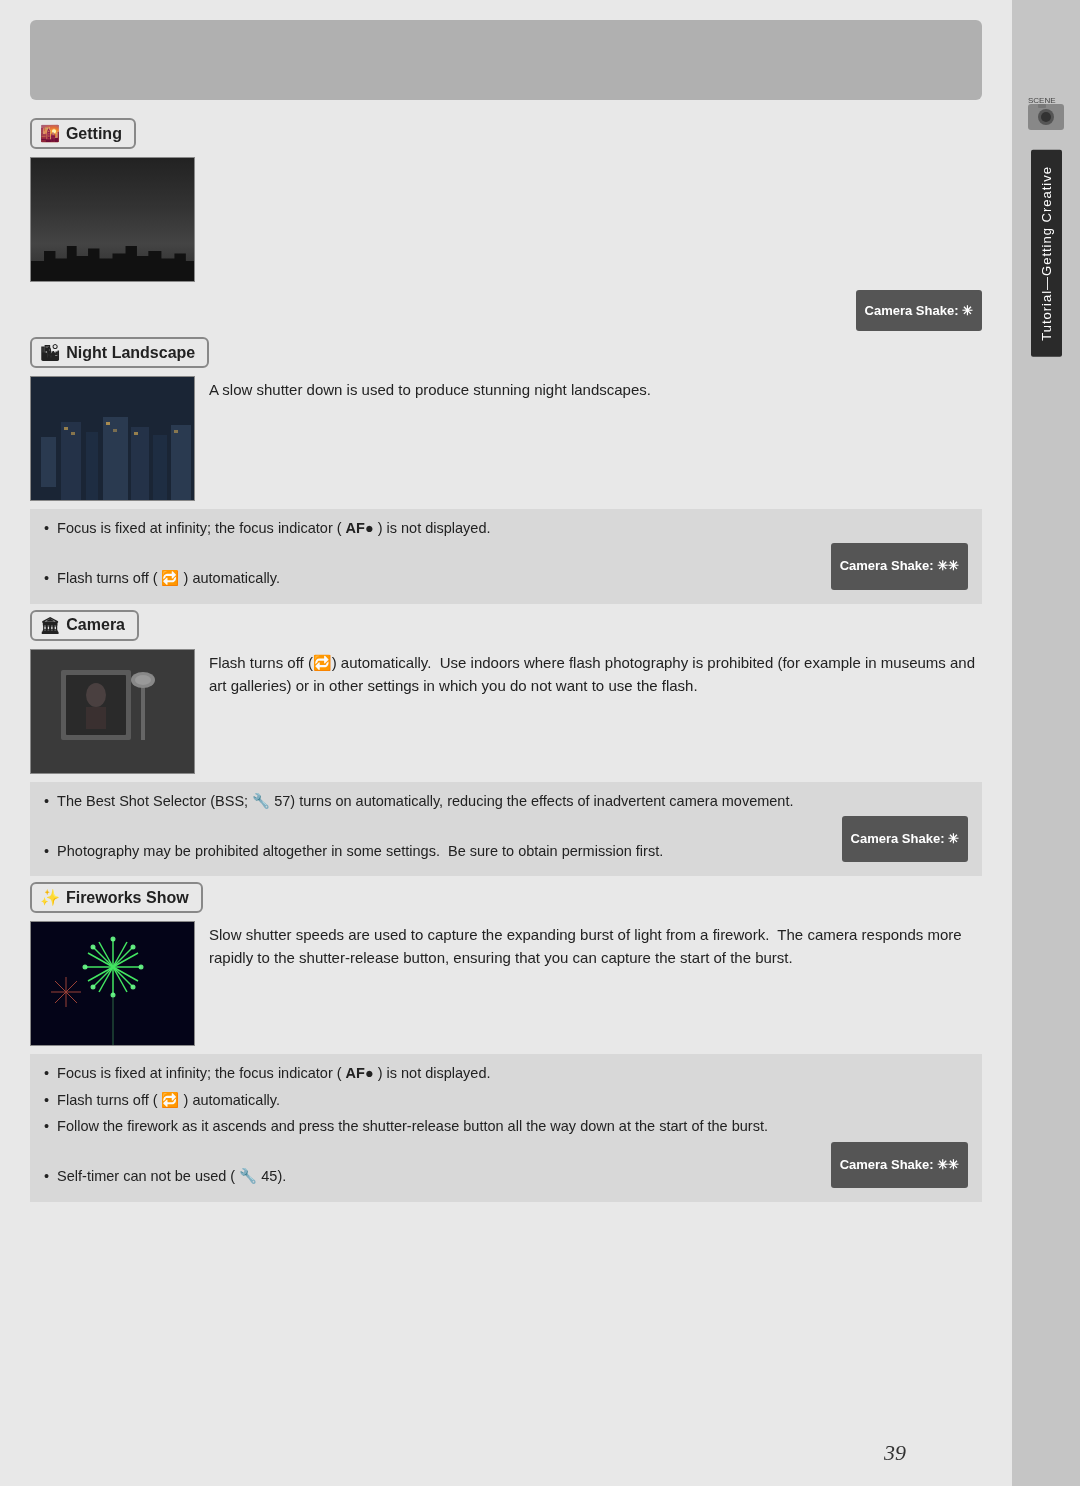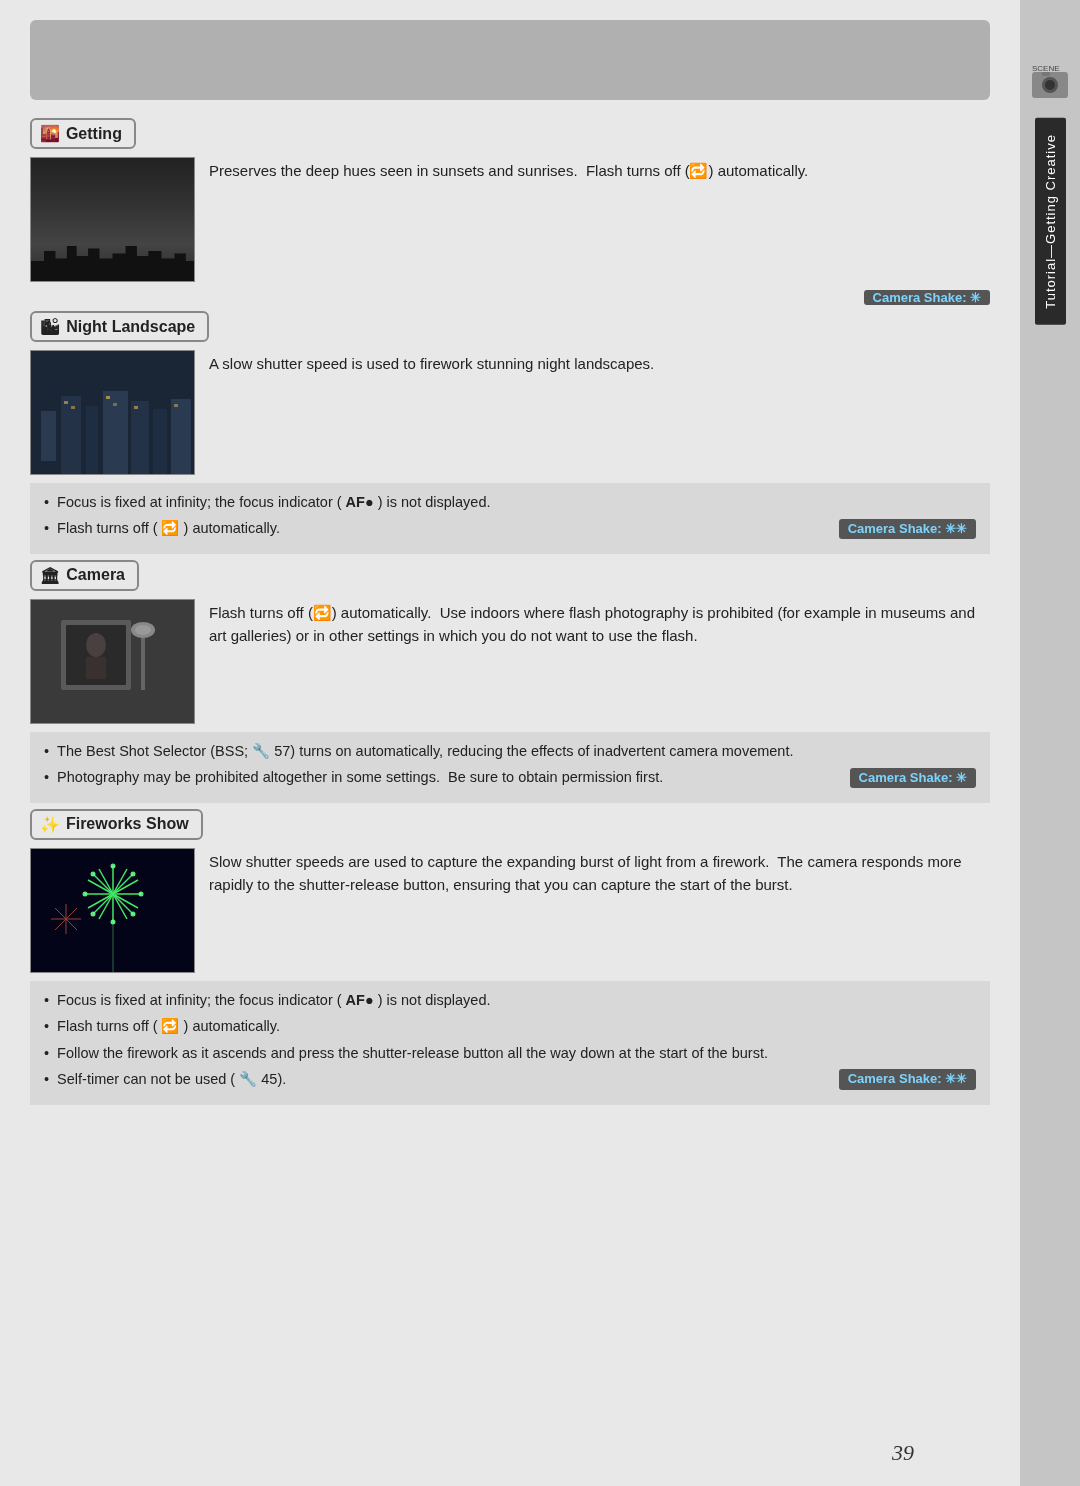--- a/index.html
+++ b/index.html
@@ -102,43 +102,43 @@
       font-size: 15px;
       line-height: 1.55;
       padding-top: 2px;
     }
 
     .bullet-item {
       font-size: 14.5px;
       line-height: 1.55;
       margin-bottom: 4px;
       display: flex;
-      align-items: center;
+      align-items: flex-end;
       gap: 4px;
     }
 
     .bullet-item::before {
       content: '•';
       flex-shrink: 0;
       margin-right: 4px;
     }
 
     .af-bold {
       font-weight: bold;
     }
 
     
     .right-sidebar {
-      width: 60px;
+      width: 68px;
       background: #c5c5c5;
       display: flex;
       flex-direction: column;
       align-items: center;
       position: relative;
-      padding-top: 64px;
+      padding-top: 96px;
     }
 
     .sidebar-tab {
       background: #2a2a2a;
       color: #fff;
       writing-mode: vertical-rl;
       transform: rotate(180deg);
       font-size: 13px;
       padding: 16px 8px;
       letter-spacing: 1px;
@@ -165,24 +165,24 @@
 
     .full-bullets {
       background: #d8d8d8;
       padding: 8px 14px 10px 14px;
       margin-bottom: 4px;
     }
 
     .badge-inline {
       display: inline-block;
       background: #555;
-      color: #7dd3fc;
+      color: #ffffff;
       font-weight: bold;
       font-size: 13px;
-      padding: 0 9px;
+      padding: 13px 9px;
       border-radius: 3px;
       white-space: nowrap;
       vertical-align: middle;
     }
 
     
     .sunset-badge-row {
       display: flex;
       justify-content: flex-end;
       margin-bottom: 6px;
@@ -197,23 +197,20 @@
   <div class="top-gray-bar"></div>
 
   <div class="section">
     <div class="section-label">
       <span class="icon-placeholder">🌇</span>
       <span>Getting</span>
     </div>
     <div class="content-row">
       <div class="thumb thumb-sunset">
         <div class="city-silhouette"></div>
-      </div>
-      <div class="thumb-text-desc">
-        Preserves the deep hues seen in sunsets and sunrises.&nbsp; Flash turns off (<span style="font-weight:bold;">🔁</span>) automatically.
       </div>
     </div>
     <div class="sunset-badge-row">
       <span class="badge-inline">Camera Shake: ✳</span>
     </div>
   </div>
 
   <div class="section">
     <div class="section-label">
       <span class="icon-placeholder">🏙</span>
@@ -233,21 +230,21 @@
 
           <rect x="33" y="50" width="4" height="3" fill="#c8a050" opacity="0.7"></rect>
           <rect x="40" y="55" width="4" height="3" fill="#c8a050" opacity="0.6"></rect>
           <rect x="75" y="45" width="4" height="3" fill="#c8a050" opacity="0.8"></rect>
           <rect x="82" y="52" width="4" height="3" fill="#c8a050" opacity="0.5"></rect>
           <rect x="103" y="55" width="4" height="3" fill="#c8a050" opacity="0.7"></rect>
           <rect x="143" y="53" width="4" height="3" fill="#c8a050" opacity="0.6"></rect>
         </svg>
       </div>
       <div class="thumb-text-desc">
-        A slow shutter speed is used to firework stunning night landscapes.
+        A slow shutter down is used to produce stunning night landscapes.
       </div>
     </div>
     <div class="full-bullets">
       <div class="bullet-item">
         Focus is fixed at infinity; the focus indicator (<span class="af-bold">AF●</span>) is not displayed.
       </div>
       <div class="bullet-item">
         Flash turns off (<span style="font-weight:bold;">🔁</span>) automatically.
         <span class="badge-inline" style="margin-left:auto;">Camera Shake: ✳✳</span>
       </div>

